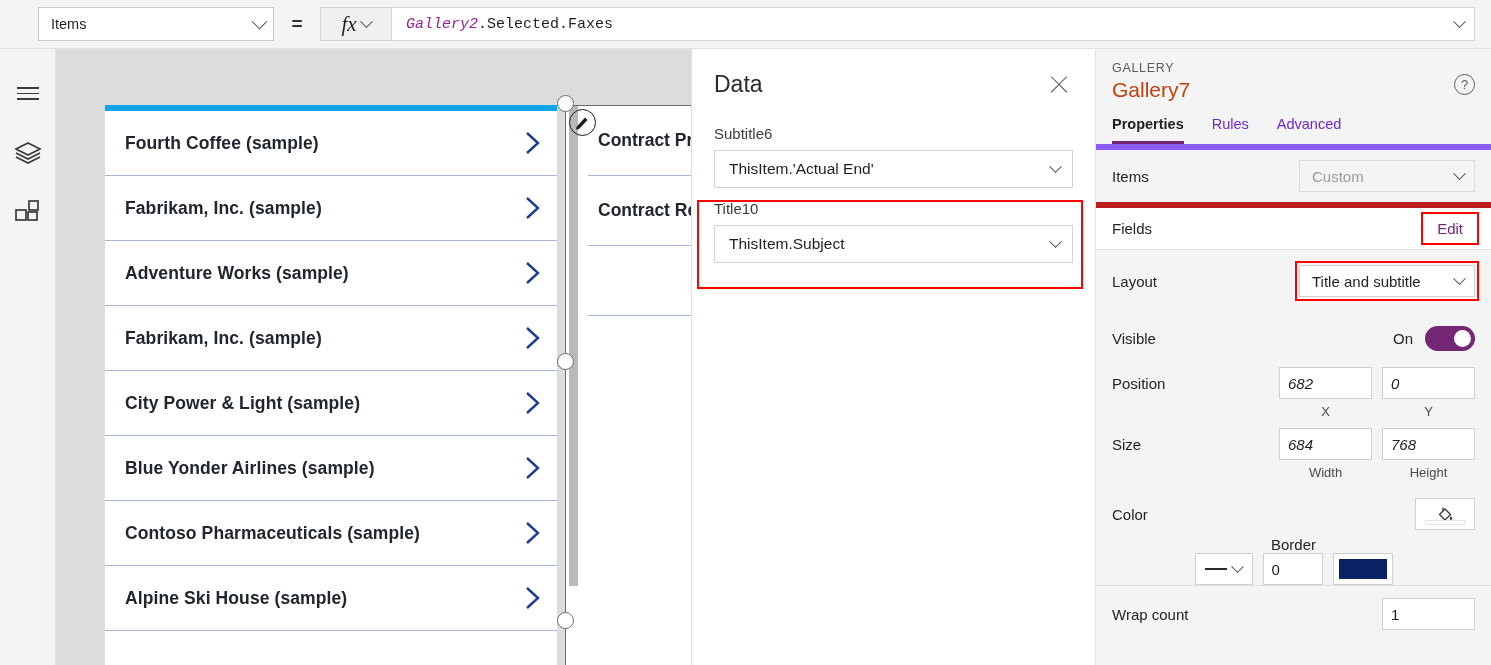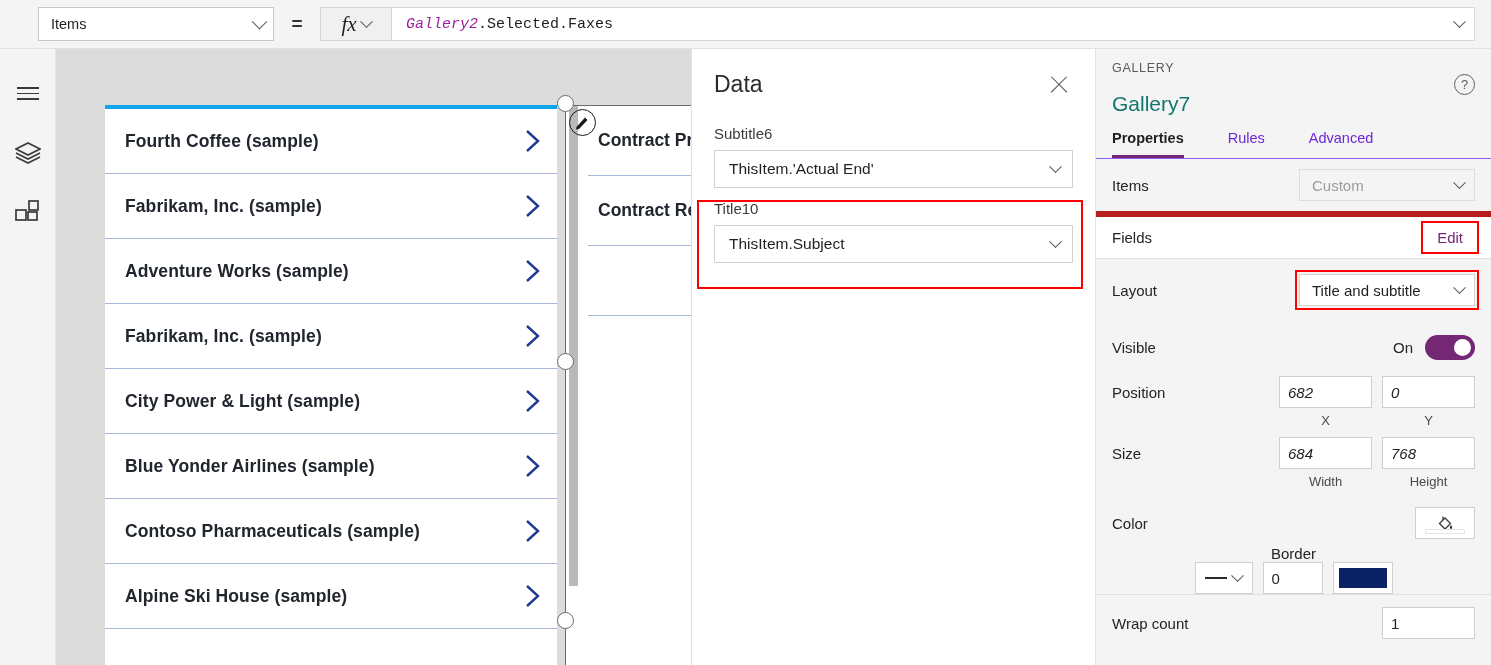--- a/index.html
+++ b/index.html
@@ -71,21 +71,21 @@
   .ico-ham i:nth-child(2){ top: 6.5px; }
   .ico-ham i:nth-child(3){ top: 12px; }
 
   
   .canvas {
     position: absolute; left: 56px; top: 49px; width: 1039px; height: 616px;
     background: #dcdcdc;
   }
   .gallery1 {
     position: absolute; left: 49px; top: 56px; width: 452px; height: 560px;
-    background: #ffffff; border-top: 4px solid #0ea5e9;
+    background: #ffffff; border-top: 6px solid #0ea5e9;
     overflow: hidden;
   }
   .g-item {
     height: 65px; display: flex; align-items: center;
     border-bottom: 1.3px solid #a9b5db;
     padding: 0 0 0 20px;
   }
   .g-item .title {
     flex: 1; font-size: 17.5px; color: #21262e; font-weight: 600;
     letter-spacing: 0.1px;
@@ -165,30 +165,30 @@
 
   
   .props {
     position: absolute; left: 1095px; top: 49px; width: 396px; height: 616px;
     background: #f4f4f4; border-left: 1px solid #e3e3e3;
   }
   .props-head { padding: 12px 18px 0 16px; position: relative; }
   .props-kind {
     font-size: 12.5px; color: #5a5a5a; letter-spacing: 0.7px;
   }
-  .props-name { font-size: 21px; color: #0f766e; margin-top: 17px; }
+  .props-name { font-size: 21px; color: #c2410c; margin-top: 3px; }
   .help-icon {
     position: absolute; right: 16px; top: 25px;
     width: 21px; height: 21px; border-radius: 50%;
     border: 1.3px solid #5e5e5e; color: #5e5e5e;
     font-size: 13px; display: flex; align-items: center; justify-content: center;
   }
   .tabs {
-    display: flex; gap: 44px; padding: 14px 16px 0 16px;
-    border-bottom: 1px solid #8b5cf6;
+    display: flex; gap: 28px; padding: 14px 16px 0 16px;
+    border-bottom: 6px solid #8b5cf6;
     align-items: flex-end;
   }
   .tab {
     font-size: 14.5px; color: #6d28d9; padding-bottom: 9px;
     border-bottom: 3px solid transparent;
   }
   .tab.active { color: #1f1f1f; font-weight: 700; border-bottom-color: #742774; }
 
   .row {
     display: flex; align-items: center; min-height: 48px;

